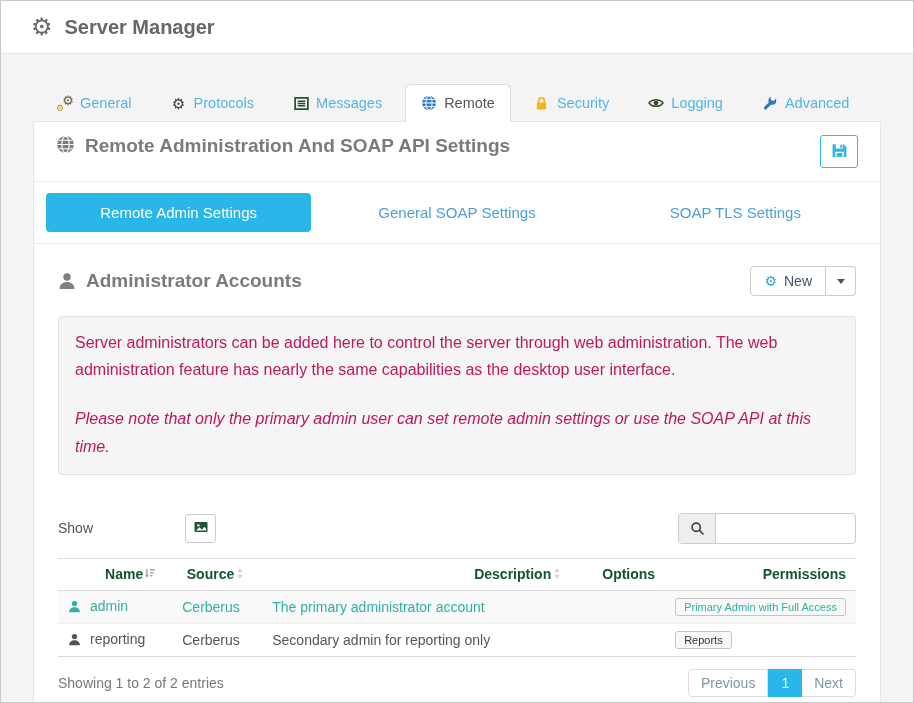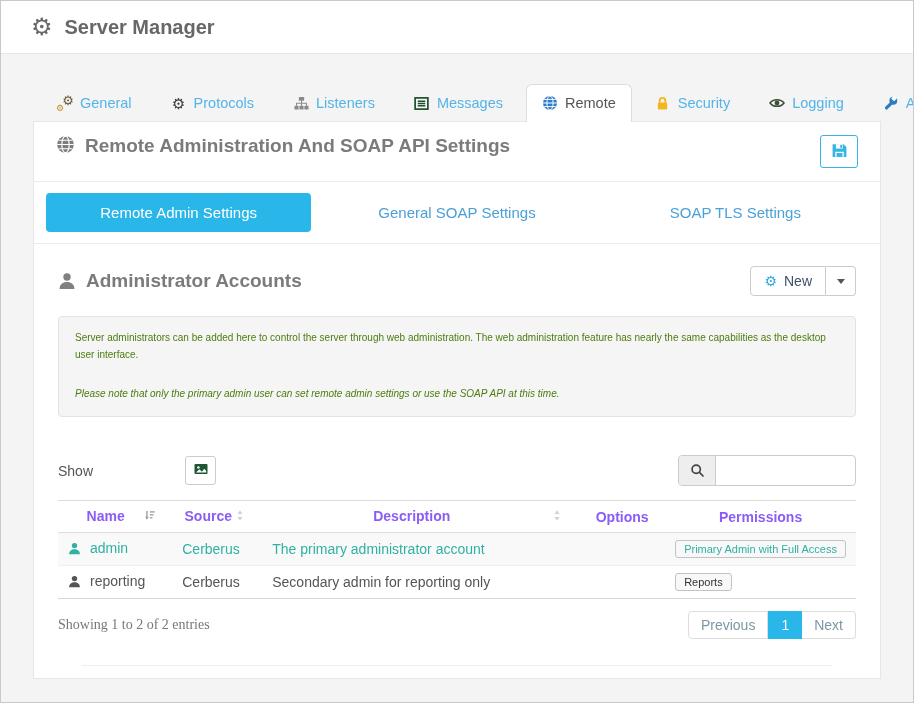--- a/index.html
+++ b/index.html
@@ -71,21 +71,21 @@
   .btn-new .glyph-gear { color:#2ea8e0; font-size:14px; }
   .btn-caret {
     width:30px; border:1px solid #ccc; border-left:none;
     border-radius:0 4px 4px 0; background:#fff; cursor:pointer;
     display:flex; align-items:center; justify-content:center;
   }
   .caret-down { width:0; height:0; border-left:4px solid transparent; border-right:4px solid transparent; border-top:5px solid #555; }
 
   .well {
     margin-top:20px; background:#f5f5f5; border:1px solid #e3e3e3; border-radius:4px;
-    padding:12px 16px 14px 16px; color:#4d7c0f; font-size:10px; line-height:1.7;
+    padding:12px 16px 14px 16px; color:#be185d; font-size:16px; line-height:1.7;
   }
   .well p { margin:0; }
   .well p + p { margin-top:22px; }
   .well .note { font-style:italic; }
 
   
   .controls { display:flex; align-items:center; margin-top:38px; }
   .show-label { color:#555; font-size:14px; margin-right:12px; }
   .select-wrap { position:relative; width:92px; height:31px; }
   .select-wrap select {
@@ -106,42 +106,42 @@
     margin-left:auto; display:flex; width:178px; height:31px;
     border:1px solid #ccc; border-radius:4px; overflow:hidden; background:#fff;
   }
   .filter-prepend { width:37px; background:#eee; border-right:1px solid #ccc; display:flex; align-items:center; justify-content:center; }
   .filter-group input { border:none; flex:1; min-width:0; padding:0 10px; font-size:14px; color:#555; outline:none; font-family:"Liberation Sans", sans-serif;margin-top:40px; }
   .filter-group input::placeholder { color:#aaa; }
 
   
   table.admins { width:100%; border-collapse:collapse; margin-top:14px; font-size:14px; }
   .admins th {
-    text-align:center; color:#8b5cf6; font-weight:bold; padding:7px 10px;
+    text-align:right; color:#14532d; font-weight:bold; padding:7px 10px;
     border-top:1px solid #dcdcdc; border-bottom:1px solid #dcdcdc; cursor:pointer;
   }
   .admins th:nth-child(1){ width:15%; } .admins th:nth-child(2){ width:11.5%; }
   .admins th:nth-child(3){ width:43.5%; } .admins th:nth-child(4){ width:11%; }
   .admins th:nth-child(5){ width:19%; }
   .sort-icon { float:right; margin-right:6px; margin-top:1px; }
   .admins td { padding:7px 10px; color:#555; }
   .admins tr.striped { background:#f9f9f9; }
   .admins tbody tr { border-bottom:1px solid #f0f0f0; }
   .admins tbody tr:last-child { border-bottom:1px solid #d8d8d8; }
   .admins tr.teal td { color:#2fb1a3; }
   .person-icon { display:inline-block; vertical-align:-2px; margin-right:9px; }
   .badge {
     display:inline-block; border:1px solid #c3c3c3; background:#f8f8f8; border-radius:3px;
     padding:2px 8px; font-size:11px; color:#333; white-space:nowrap;
   }
   tr.teal .badge { color:#2fb1a3; }
 
   
   .table-footer { display:flex; align-items:center; margin-top:12px; }
-  .summary { color:#777; font-size:14px;font-family:Liberation Serif, serif; }
+  .summary { color:#777; font-size:14px; }
   .pagination { margin-left:auto; display:flex; }
   .page-btn {
     border:1px solid #ddd; background:#fff; color:#7d97a4;
     padding:5px 12px; font-size:14px; cursor:pointer;
   }
   .page-btn.prev { border-radius:4px 0 0 4px; }
   .page-btn.next { border-radius:0 4px 4px 0; border-left:none; }
   .page-btn.active { background:#29b6e8; border-color:#29b6e8; color:#fff; padding:5px 12px; }
   .panel-bottom-rule { border:0; border-top:1px solid #eee; margin:26px 24px 0 24px; }
 </style>
@@ -159,34 +159,20 @@
     <div class="tab">
       <span class="ticon gears-wrap">
           <span class="g-big">⚙</span>
           <span class="g-small">⚙</span>
         </span>
       <span>General</span>
     </div>
     <div class="tab">
       <span class="ticon glyph-gear" style="color:#3a3a3a">⚙</span>
       <span>Protocols</span>
-    </div>
-    <div class="tab">
-      <span class="ticon">
-        <svg width="15" height="15" viewBox="0 0 16 16">
-            <g fill="#8a8a8a">
-              <rect x="5.2" y="1" width="5.6" height="4" rx="0.6"></rect>
-              <rect x="0.5" y="10.5" width="4.4" height="4" rx="0.6"></rect>
-              <rect x="5.8" y="10.5" width="4.4" height="4" rx="0.6"></rect>
-              <rect x="11.1" y="10.5" width="4.4" height="4" rx="0.6"></rect>
-            </g>
-            <path d="M8 5v2.8M2.7 10.5V7.8h10.6v2.7M8 7.8v2.7" fill="none" stroke="#8a8a8a" stroke-width="1.1"></path>
-          </svg>
-      </span>
-      <span>Listeners</span>
     </div>
     <div class="tab">
       <span class="ticon">
         <svg width="15" height="15" viewBox="0 0 16 16">
             <rect x="1.2" y="2" width="13.6" height="12" fill="none" stroke="#1c4f2d" stroke-width="1.8"></rect>
             <path d="M4 5.6h8M4 8h8M4 10.4h8" stroke="#1c4f2d" stroke-width="1.4"></path>
           </svg>
       </span>
       <span>Messages</span>
     </div>

